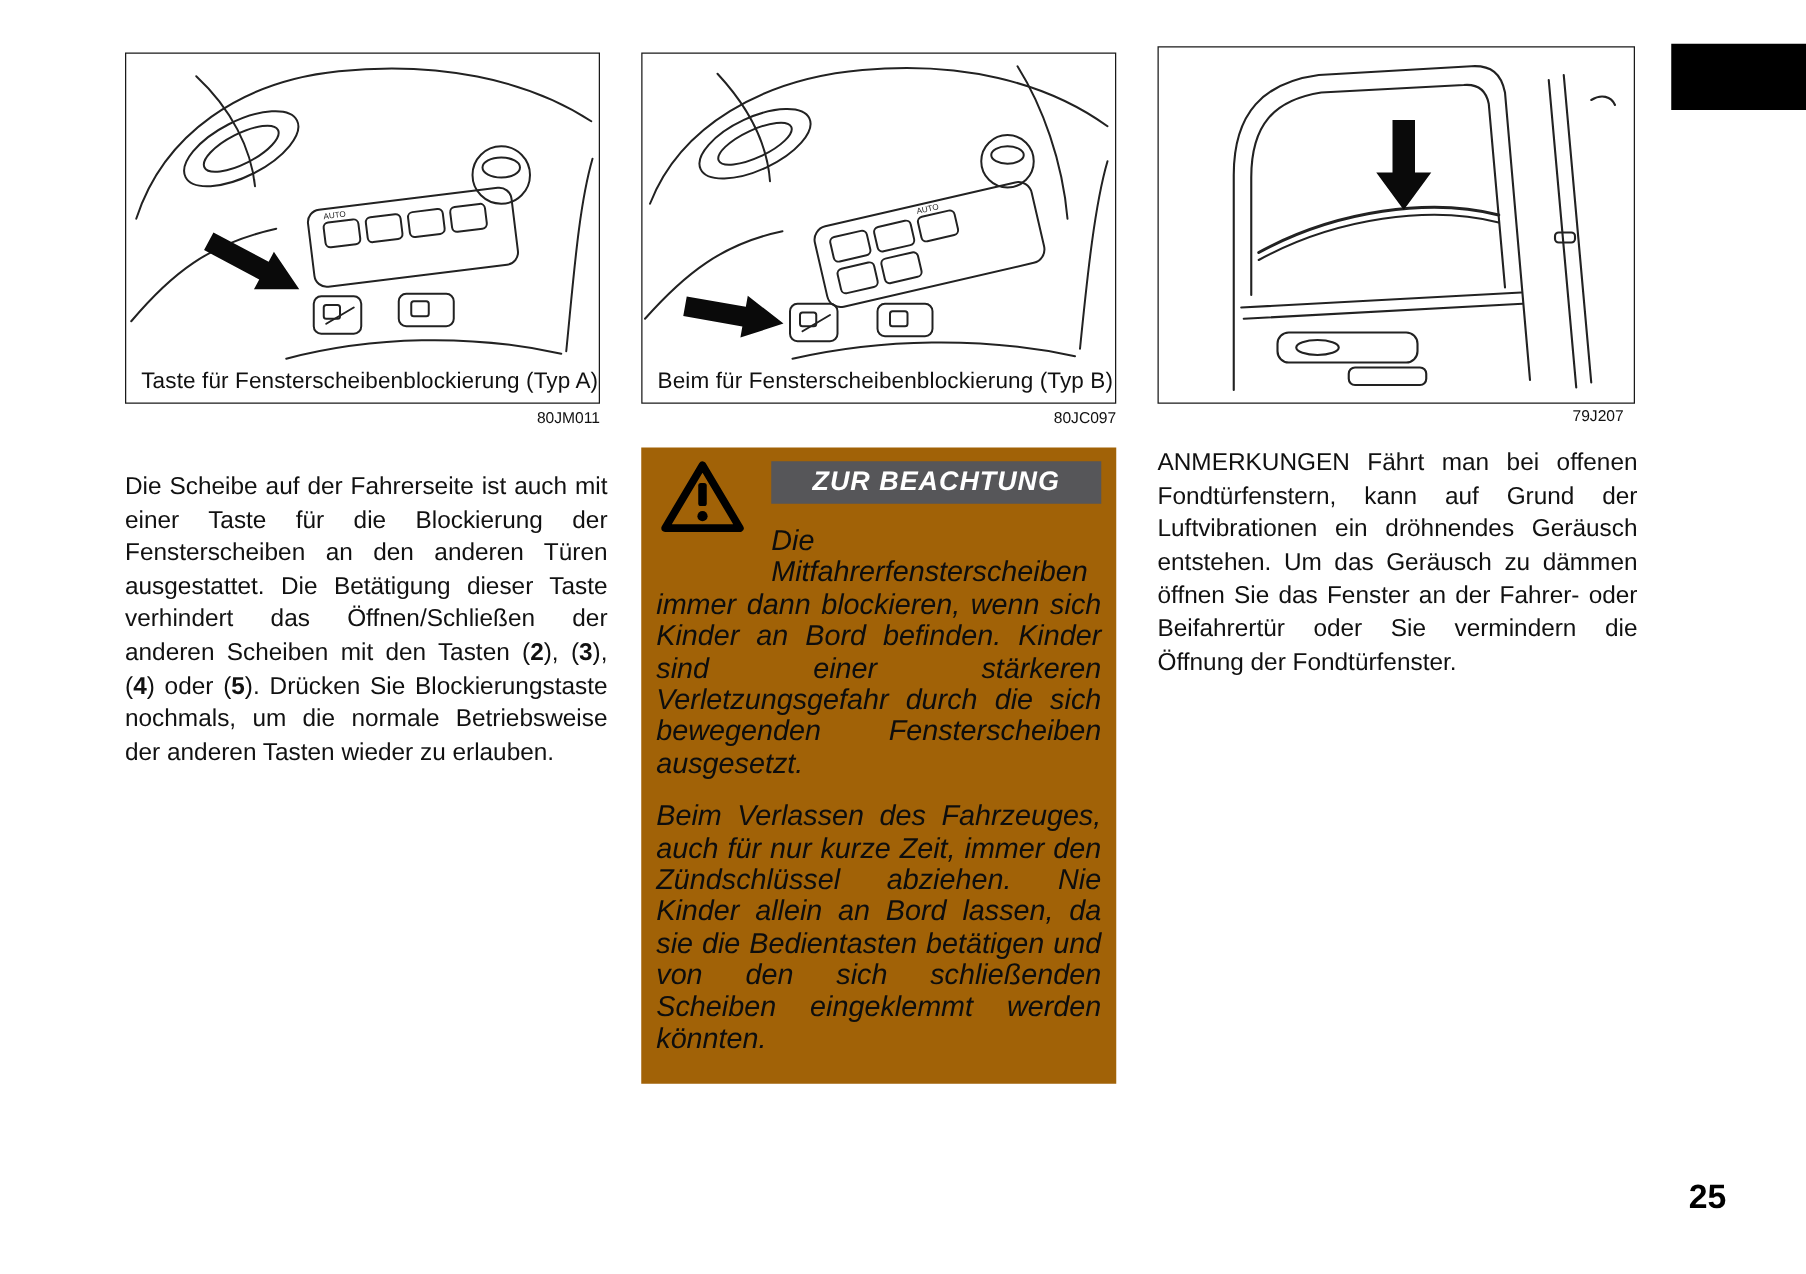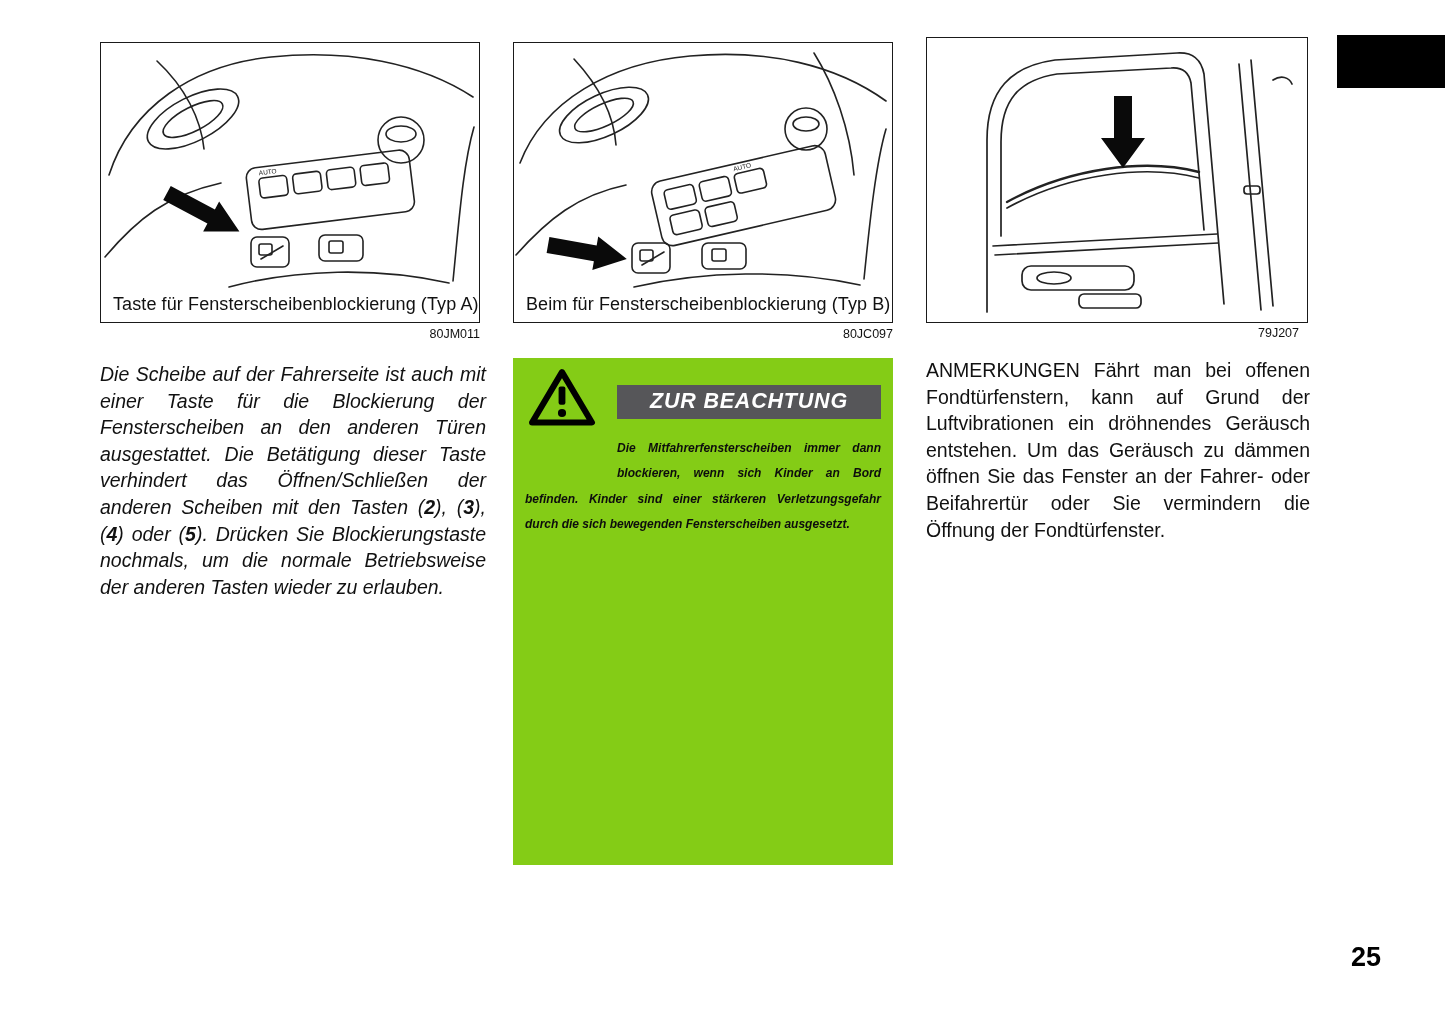--- a/index.html
+++ b/index.html
@@ -18,38 +18,38 @@
   .figcode { position:absolute; font-size:12.5px; text-align:right; color:#111; }
 
   .fig1 { left:100px; top:42px; width:380px; height:281px; }
   .fig2 { left:513px; top:42px; width:380px; height:281px; }
   .fig3 { left:926px; top:37px; width:382px; height:286px; }
   .code1 { left:100px; top:327px; width:380px; }
   .code2 { left:513px; top:327px; width:380px; }
   .code3 { left:917px; top:326px; width:382px; }
 
   .col { position:absolute; font-size:19.5px; line-height:26.6px; text-align:justify; color:#111; }
-  .col-left  { left:100px; top:361px; width:386px;font-style:italic; }
+  .col-left  { left:100px; top:376px; width:386px; }
   .col-right { left:926px; top:357px; width:384px; }
   .col p { margin-bottom:15px; }
   .b { font-weight:bold; }
 
   .warning {
     position:absolute; left:513px; top:358px; width:380px; min-height:507px;
-    background:#84cc16; padding:26px 10px 14px 10px;
+    background:#a16207; padding:10px 10px 14px 10px;
   }
   .warn-tri { position:absolute; left:15px; top:9px; width:68px; height:62px; }
   .warn-header {
     margin:1px 2px 8px 94px; height:34px; background:#565659; color:#fff;
     font-weight:bold; font-style:italic; font-size:21.5px; letter-spacing:0.8px;
     text-align:center; line-height:33px;
   }
   .warn-float { float:left; width:94px; height:52px; }
   .warning p {
-    font-weight:bold; font-style:italic; font-size:12px; line-height:25.4px;
+    font-weight:normal; font-style:italic; font-size:23px; line-height:25.4px;
     text-align:justify; margin:17px 2px 9px 2px; color:#0d0d0d;
   }
 
   .pagenum { position:absolute; right:64px; top:942px; font-size:27px; font-weight:bold; color:#000; }
 </style>
 </head>
 <body>
 
 <div class="page">
 
@@ -153,20 +153,21 @@
 
   <div class="warning">
     <svg class="warn-tri" viewBox="0 0 100 88">
       <path d="M50 6 L94 80 L6 80 Z" fill="none" stroke="#000" stroke-width="9" stroke-linejoin="round"></path>
       <rect x="45" y="27" width="10" height="27" rx="3" fill="#000"></rect>
       <circle cx="50" cy="66" r="6" fill="#000"></circle>
     </svg>
     <div class="warn-header"><span>ZUR BEACHTUNG</span></div>
     <div class="warn-float"></div>
     <p>Die Mitfahrerfensterscheiben immer dann blockieren, wenn sich Kinder an Bord befinden. Kinder sind einer stärkeren Verletzungsgefahr durch die sich bewegenden Fensterscheiben ausgesetzt.</p>
+    <p>Beim Verlassen des Fahrzeuges, auch für nur kurze Zeit, immer den Zündschlüssel abziehen. Nie Kinder allein an Bord lassen, da sie die Bedientasten betätigen und von den sich schließenden Scheiben eingeklemmt werden könnten.</p>
   </div>
 
   <div class="col col-right">
     <p>ANMERKUNGEN Fährt man bei offenen Fondtürfenstern, kann auf Grund der Luftvibrationen ein dröhnendes Geräusch entstehen. Um das Geräusch zu dämmen öffnen Sie das Fenster an der Fahrer- oder Beifahrertür oder Sie vermindern die Öffnung der Fondtürfenster.</p>
   </div>
 
   <div class="pagenum">25</div>
 
 </div>
 

